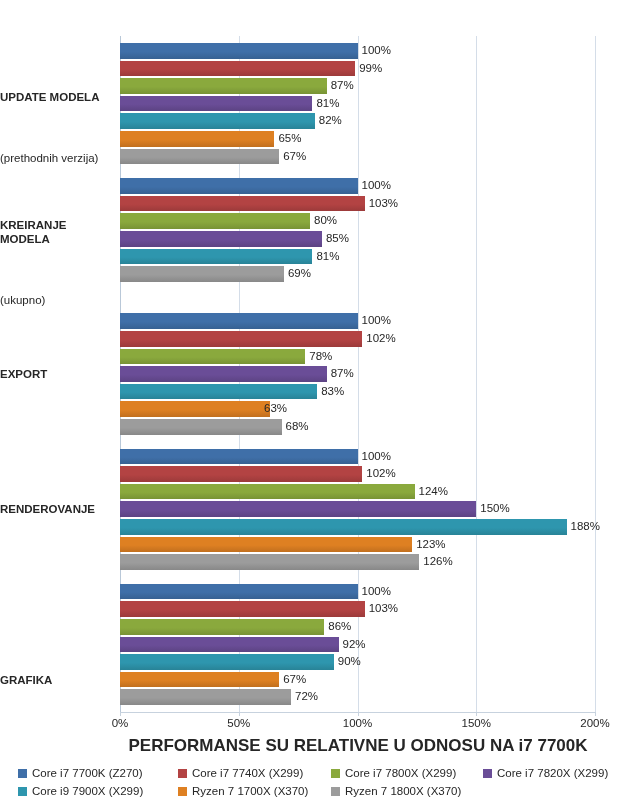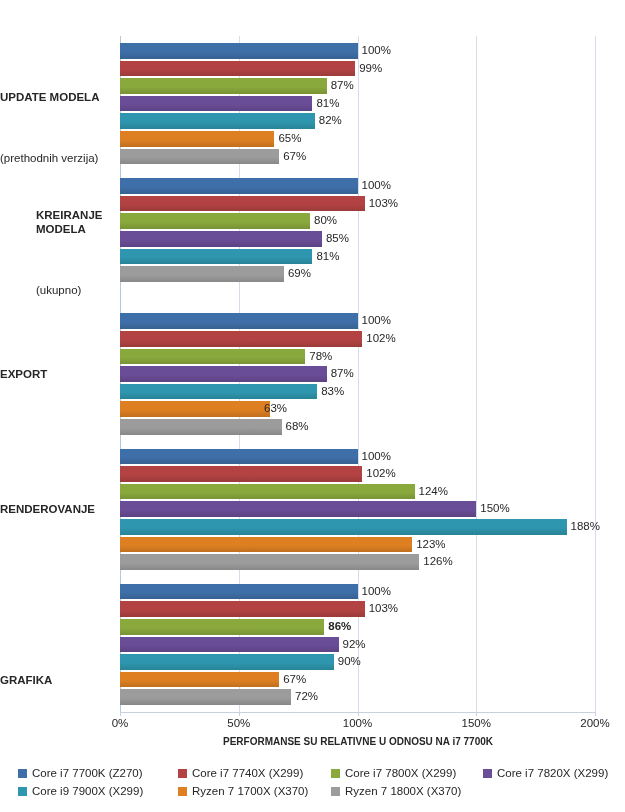--- a/index.html
+++ b/index.html
@@ -116,21 +116,21 @@
     width: 1px;
     height: 4px;
     background: #c7d2de;
   }
   #x-axis-title {
     position: absolute;
     top: 736px;
     left: 120px;
     width: 476px;
     text-align: center;
-    font-size: 10px;
+    font-size: 17px;
     font-weight: bold;
     color: #262626;
     letter-spacing: 0px;
   }
 
   
   #legend {
     position: absolute;
     left: 18px;
     top: 764px;
@@ -194,21 +194,21 @@
           <div class="bar-row">
             <div class="bar" style="width: 154.375px; background: linear-gradient(rgb(222, 128, 34) 0%, rgb(222, 128, 34) 55%, rgb(193, 111, 30) 100%);"></div>
             <div class="bar-value" style="left: 154.375px;">65%</div>
           </div>
           <div class="bar-row">
             <div class="bar" style="width: 159.125px; background: linear-gradient(rgb(156, 156, 156) 0%, rgb(156, 156, 156) 55%, rgb(136, 136, 136) 100%);"></div>
             <div class="bar-value" style="left: 159.125px;">67%</div>
           </div>
         </div>
         <div class="cat-group" style="top: 141.2px; height: 123.2px;">
-          <div class="cat-label" style="top: 31px; padding-left: 36px;"><span>KREIRANJE MODELA</span><span class="sub">(ukupno)</span></div>
+          <div class="cat-label" style="top: 41px;"><span>KREIRANJE MODELA</span><span class="sub">(ukupno)</span></div>
           <div class="bar-row">
             <div class="bar" style="width: 237.5px; background: linear-gradient(rgb(63, 111, 168) 0%, rgb(63, 111, 168) 55%, rgb(55, 97, 146) 100%);"></div>
             <div class="bar-value" style="left: 237.5px;">100%</div>
           </div>
           <div class="bar-row">
             <div class="bar" style="width: 244.625px; background: linear-gradient(rgb(179, 67, 67) 0%, rgb(179, 67, 67) 55%, rgb(156, 58, 58) 100%);"></div>
             <div class="bar-value" style="left: 244.625px;">103%</div>
           </div>
           <div class="bar-row">
             <div class="bar" style="width: 190px; background: linear-gradient(rgb(138, 169, 61) 0%, rgb(138, 169, 61) 55%, rgb(120, 147, 53) 100%);"></div>
@@ -294,21 +294,21 @@
           <div class="bar-row">
             <div class="bar" style="width: 237.5px; background: linear-gradient(rgb(63, 111, 168) 0%, rgb(63, 111, 168) 55%, rgb(55, 97, 146) 100%);"></div>
             <div class="bar-value" style="left: 237.5px;">100%</div>
           </div>
           <div class="bar-row">
             <div class="bar" style="width: 244.625px; background: linear-gradient(rgb(179, 67, 67) 0%, rgb(179, 67, 67) 55%, rgb(156, 58, 58) 100%);"></div>
             <div class="bar-value" style="left: 244.625px;">103%</div>
           </div>
           <div class="bar-row">
             <div class="bar" style="width: 204.25px; background: linear-gradient(rgb(138, 169, 61) 0%, rgb(138, 169, 61) 55%, rgb(120, 147, 53) 100%);"></div>
-            <div class="bar-value" style="left: 204.25px; font-weight: bold;">86%</div>
+            <div class="bar-value" style="left: 204.25px;">86%</div>
           </div>
           <div class="bar-row">
             <div class="bar" style="width: 218.5px; background: linear-gradient(rgb(106, 77, 151) 0%, rgb(106, 77, 151) 55%, rgb(92, 67, 131) 100%);"></div>
             <div class="bar-value" style="left: 218.5px;">92%</div>
           </div>
           <div class="bar-row">
             <div class="bar" style="width: 213.75px; background: linear-gradient(rgb(46, 150, 174) 0%, rgb(46, 150, 174) 55%, rgb(40, 131, 151) 100%);"></div>
             <div class="bar-value" style="left: 213.75px;">90%</div>
           </div>
           <div class="bar-row">

